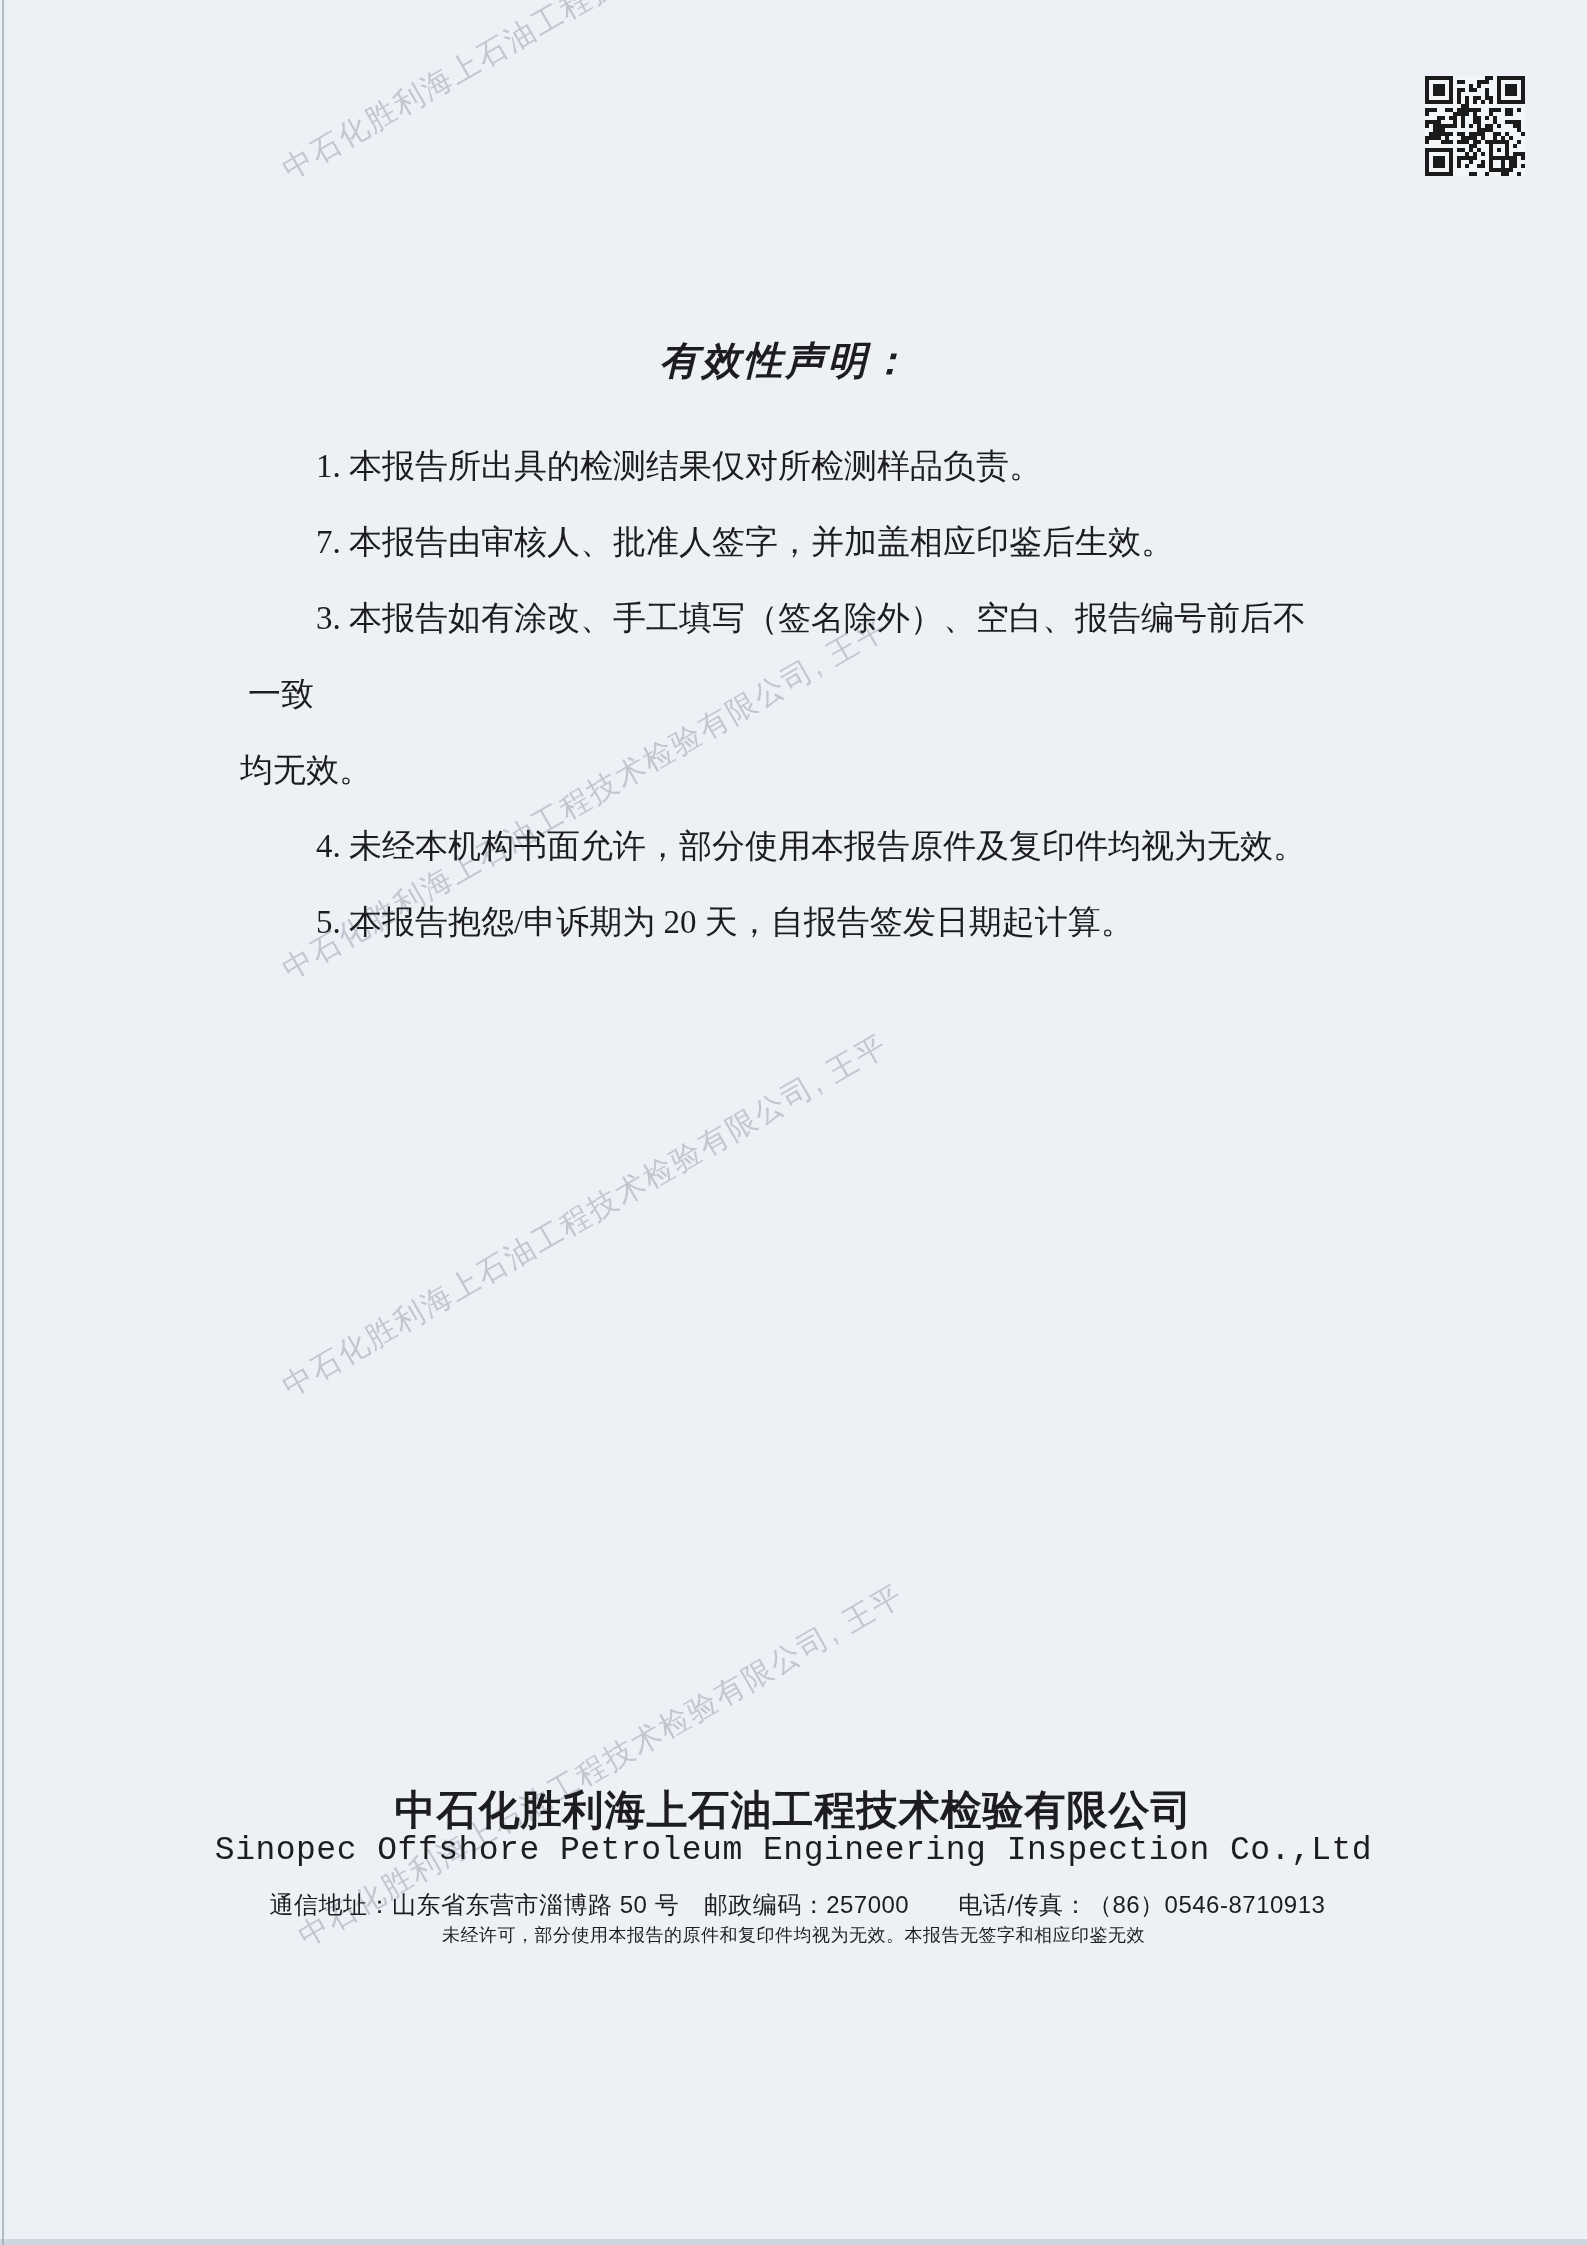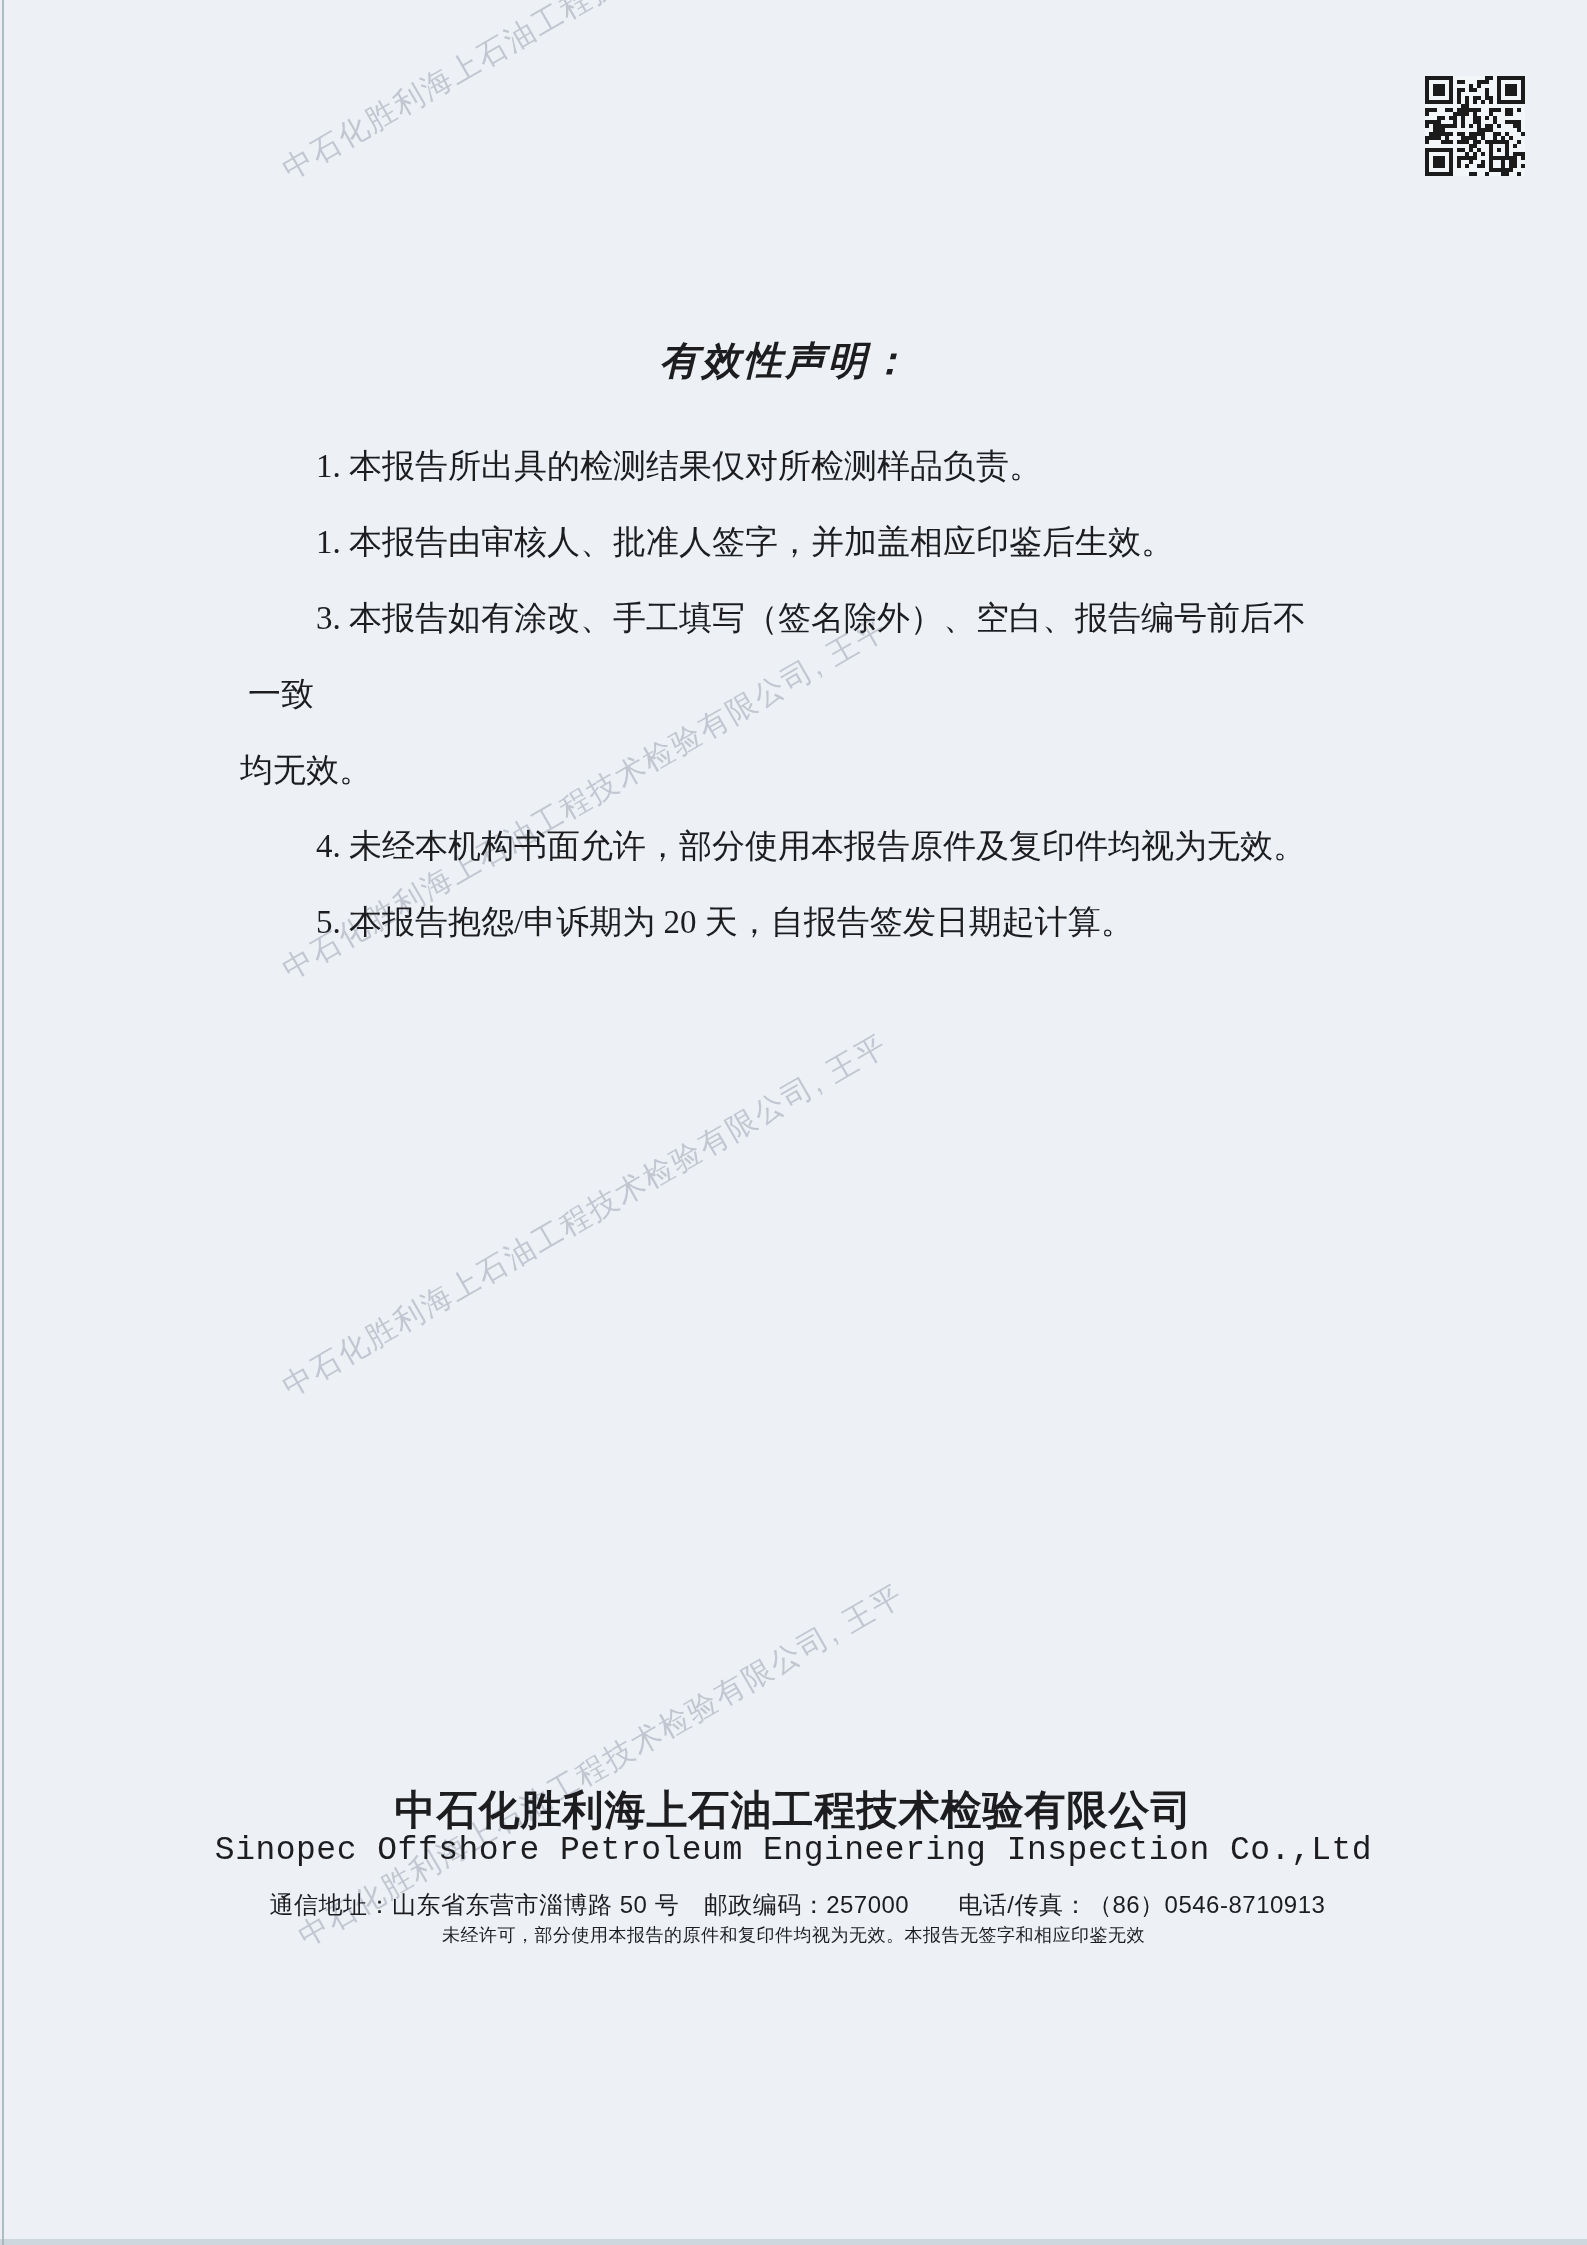--- a/index.html
+++ b/index.html
@@ -329,21 +329,21 @@
       </svg></div>
 
   <main class="content">
     <h1 class="title">有效性声明：</h1>
 
     <div class="items">
       <p class="item">
         <span class="ln first">1. 本报告所出具的检测结果仅对所检测样品负责。</span>
       </p>
       <p class="item">
-        <span class="ln first">1. 本报告由审核人、批准人签字，并加盖相应印鉴后生效。</span>
+        <span class="ln first">7. 本报告由审核人、批准人签字，并加盖相应印鉴后生效。</span>
       </p>
       <p class="item">
         <span class="ln first">3. 本报告如有涂改、手工填写（签名除外）、空白、报告编号前后不一致</span>
         <span class="ln">均无效。</span>
       </p>
       <p class="item">
         <span class="ln first">4. 未经本机构书面允许，部分使用本报告原件及复印件均视为无效。</span>
       </p>
       <p class="item">
         <span class="ln first">5. 本报告抱怨/申诉期为 20 天，自报告签发日期起计算。</span>

